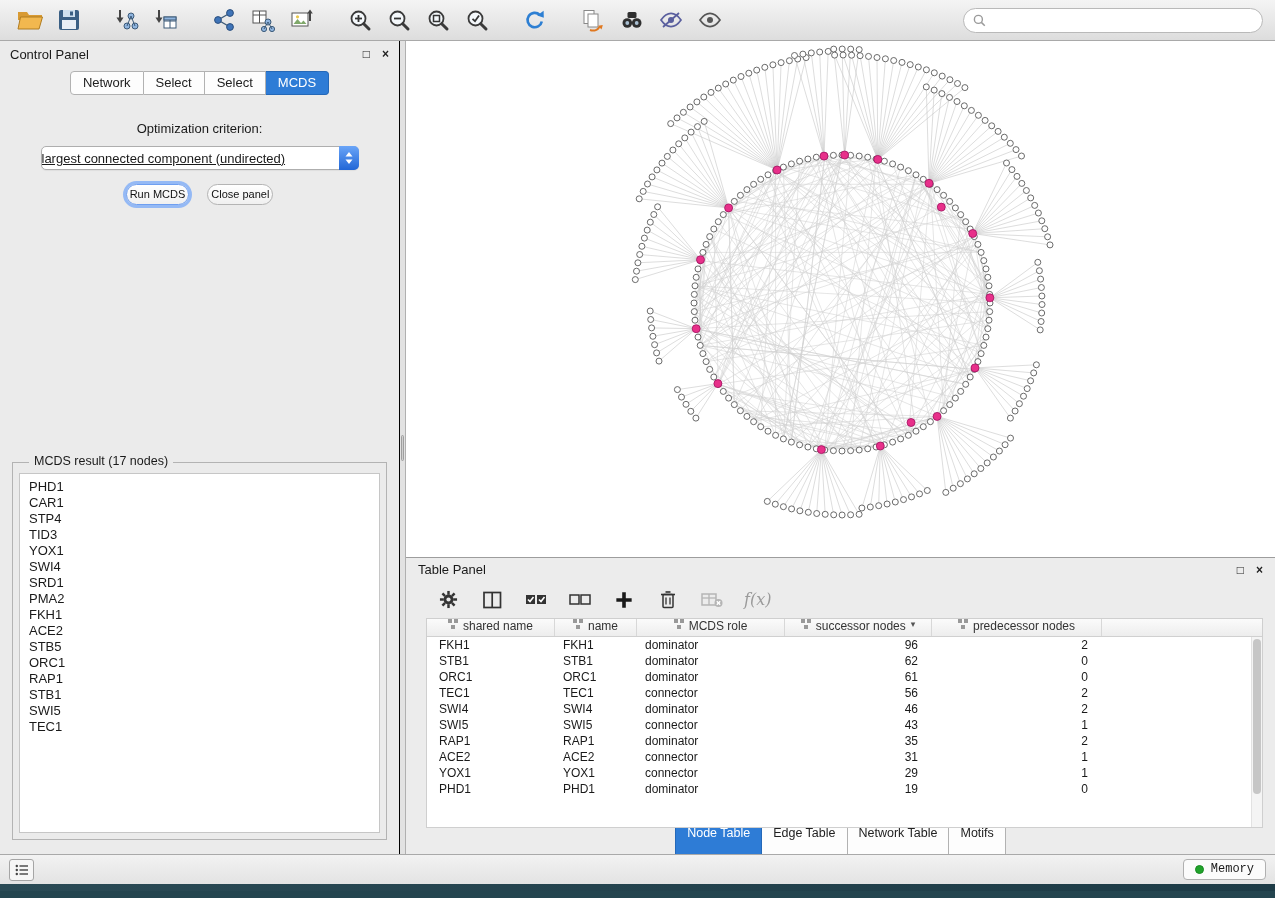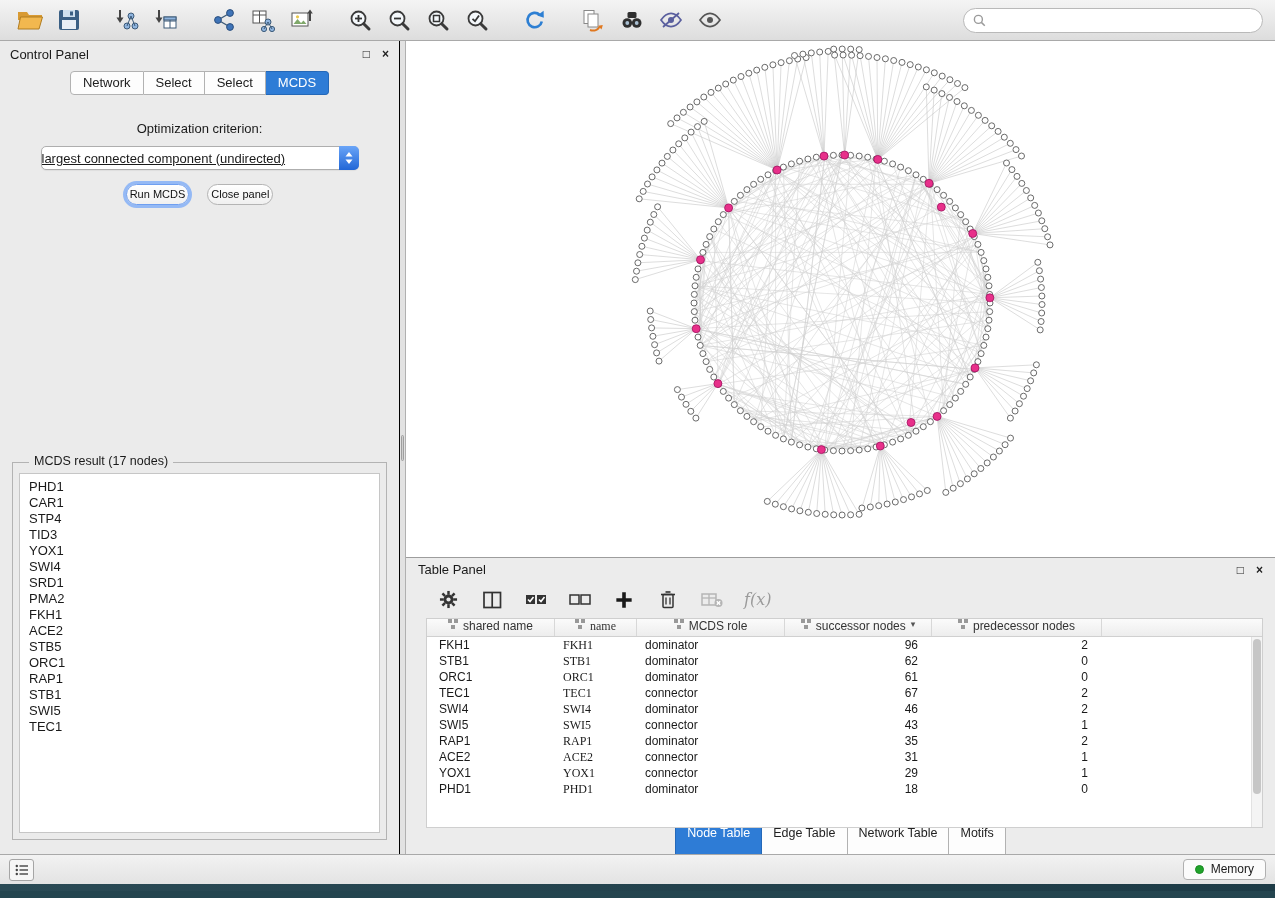--- a/index.html
+++ b/index.html
@@ -87,36 +87,36 @@
   .table-panel { flex: 1; display: flex; flex-direction: column; background: #ececec; border-top: 1px solid #9d9d9d; min-height: 0; }
   .tp-header { height: 23px; min-height: 23px; display: flex; align-items: center; padding: 0 12px; }
   .tp-toolbar { height: 37px; min-height: 37px; display: flex; align-items: center; gap: 20px; padding: 0 0 0 30px; }
   .tp-toolbar .ticon { display: flex; align-items: center; justify-content: center; width: 24px; height: 24px; }
   .fx { font-family: "DejaVu Serif", serif; font-style: italic; font-size: 16px; color: #9a9a9a; }
 
   .tbl-wrap { flex: 1; margin: 0 12px 0 20px; background: #fff; border: 1px solid #cfcfcf; position: relative; overflow: hidden; display: flex; flex-direction: column; min-height: 0; }
   .thead { display: flex; height: 18px; min-height: 18px; background: linear-gradient(#fbfbfb,#ededed); border-bottom: 1px solid #d0d0d0; font-size: 12px; color: #333; }
   .th { display: flex; align-items: flex-start; justify-content: center; gap: 5px; border-right: 1px solid #d8d8d8; }
   .th-fill { flex: 1; }
-  .c0 { width: 128px; } .c1 { width: 82px; font-family: Liberation Serif, serif; } .c2 { width: 148px; } .c3 { width: 147px; } .c4 { width: 170px; }
+  .c0 { width: 128px; } .c1 { width: 82px; } .c2 { width: 148px; } .c3 { width: 147px; } .c4 { width: 170px; }
   .tbody { flex: 1; overflow: hidden; }
   .trow { display: flex; height: 16px; align-items: center; font-size: 12px; }
   .tcell { padding-left: 8px; white-space: nowrap; overflow: hidden; }
   .tcell.c0 { padding-left: 12px; }
   .tcell.num { text-align: right; padding-right: 14px; padding-left: 0; }
   .sort-arrow { font-size: 9px; color: #555; }
   .vscroll { position: absolute; right: 0; top: 18px; bottom: 0; width: 11px; background: #f4f4f4; border-left: 1px solid #e2e2e2; }
   .vthumb { position: absolute; top: 2px; right: 1px; width: 8px; height: 155px; background: #c6c6c6; border-radius: 4px; }
   .tp-tabs { height: 26px; min-height: 26px; display: flex; align-items: center; justify-content: center; }
   .tp-tabs .tab { font-size: 12.5px; padding: 2px 11px 19px; }
 
   
   .status { height: 30px; min-height: 30px; background: linear-gradient(#f2f2f2,#e3e3e3); border-top: 1px solid #a9a9a9; display: flex; align-items: center; padding: 0 9px; }
   .menu-btn { width: 25px; height: 22px; border: 1px solid #a5a5a5; border-radius: 3px; background: #f6f6f6; display: flex; align-items: center; justify-content: center; }
-  .mem-btn { margin-left: auto; display: flex; align-items: center; gap: 7px; border: 1px solid #b0b0b0; border-radius: 4px; background: #fbfbfb; padding: 2px 11px 3px; font-size: 12px; }
+  .mem-btn { margin-left: auto; display: flex; align-items: center; gap: 7px; border: 1px solid #b0b0b0; border-radius: 4px; background: #fbfbfb; padding: 2px 11px 3px; font-size: 12px; font-family: Liberation Mono, monospace; }
   .dot { width: 9px; height: 9px; border-radius: 50%; background: #21a32b; border: 1px solid #168a20; }
 </style>
 </head>
 <body>
 
 <div class="app">
 
   <div class="toolbar">
     <div class="tbtn">
       <svg width="26" height="22" viewBox="0 0 26 22">
@@ -1158,21 +1158,21 @@
                 <div class="tcell c0">ORC1</div>
                 <div class="tcell c1">ORC1</div>
                 <div class="tcell c2">dominator</div>
                 <div class="tcell c3 num">61</div>
                 <div class="tcell c4 num">0</div>
               </div>
               <div class="trow">
                 <div class="tcell c0">TEC1</div>
                 <div class="tcell c1">TEC1</div>
                 <div class="tcell c2">connector</div>
-                <div class="tcell c3 num">67</div>
+                <div class="tcell c3 num">56</div>
                 <div class="tcell c4 num">2</div>
               </div>
               <div class="trow">
                 <div class="tcell c0">SWI4</div>
                 <div class="tcell c1">SWI4</div>
                 <div class="tcell c2">dominator</div>
                 <div class="tcell c3 num">46</div>
                 <div class="tcell c4 num">2</div>
               </div>
               <div class="trow">
@@ -1200,21 +1200,21 @@
                 <div class="tcell c0">YOX1</div>
                 <div class="tcell c1">YOX1</div>
                 <div class="tcell c2">connector</div>
                 <div class="tcell c3 num">29</div>
                 <div class="tcell c4 num">1</div>
               </div>
               <div class="trow">
                 <div class="tcell c0">PHD1</div>
                 <div class="tcell c1">PHD1</div>
                 <div class="tcell c2">dominator</div>
-                <div class="tcell c3 num">18</div>
+                <div class="tcell c3 num">19</div>
                 <div class="tcell c4 num">0</div>
               </div>
             </div>
           <div class="vscroll">
               <div class="vthumb"></div>
             </div>
         </div>
 
         <div class="tp-tabs">
           <div class="seg">

